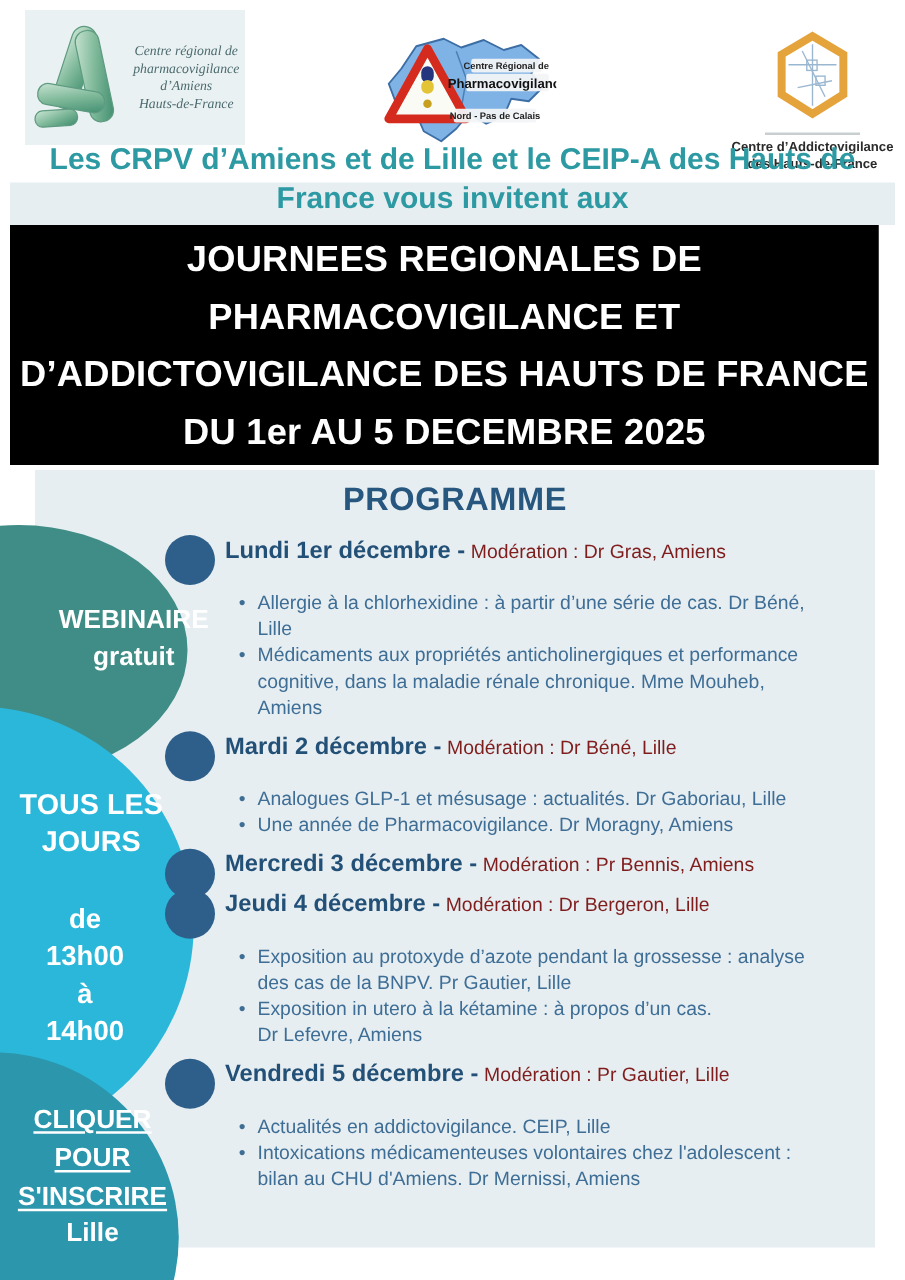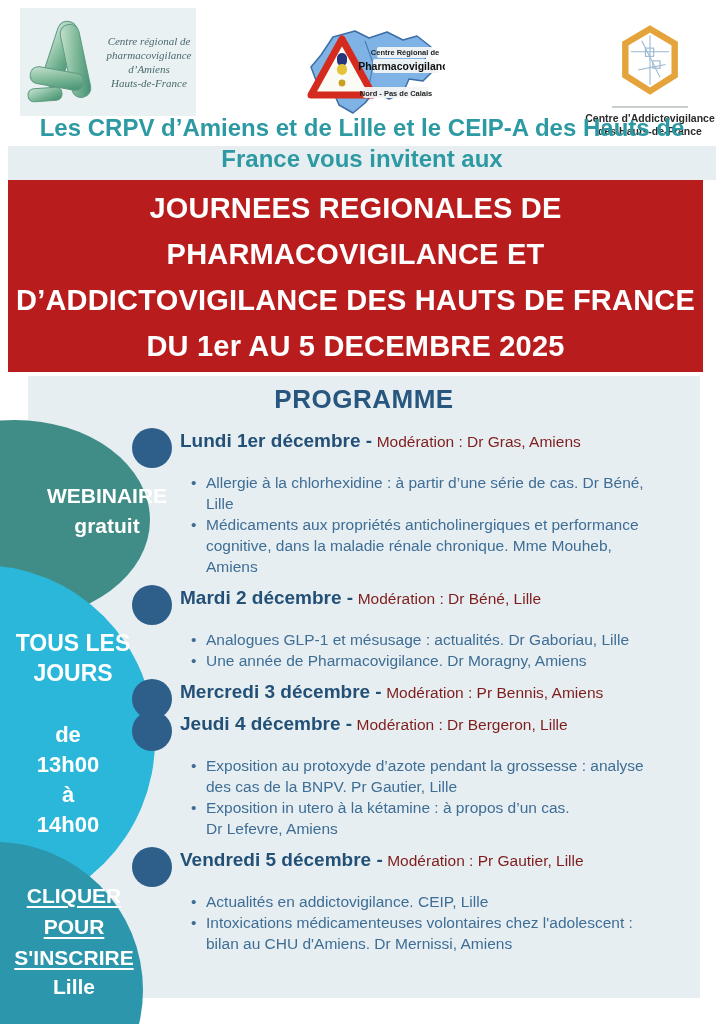--- a/index.html
+++ b/index.html
@@ -47,21 +47,21 @@
   }
   .headline {
     position:absolute; left:0; top:112px; width:724px; z-index:2;
     color:#2D9AA3; font-size:24px; font-weight:bold;
     line-height:31px; text-align:center; white-space:pre-line;
   }
 
   
   .banner {
     position:absolute; left:8px; top:180px; width:695px; height:192px;
-    background:#b91c1c; z-index:1; padding-top:5px;
+    background:#000000; z-index:1; padding-top:5px;
   }
   .banner-line {
     color:#ffffff; font-size:29px; font-weight:bold;
     line-height:46px; text-align:center; letter-spacing:0.2px;
   }
 
   
   .program-bg {
     position:absolute; left:28px; top:376px; width:672px; height:622px;
     background:#E7EEF1; z-index:0;

